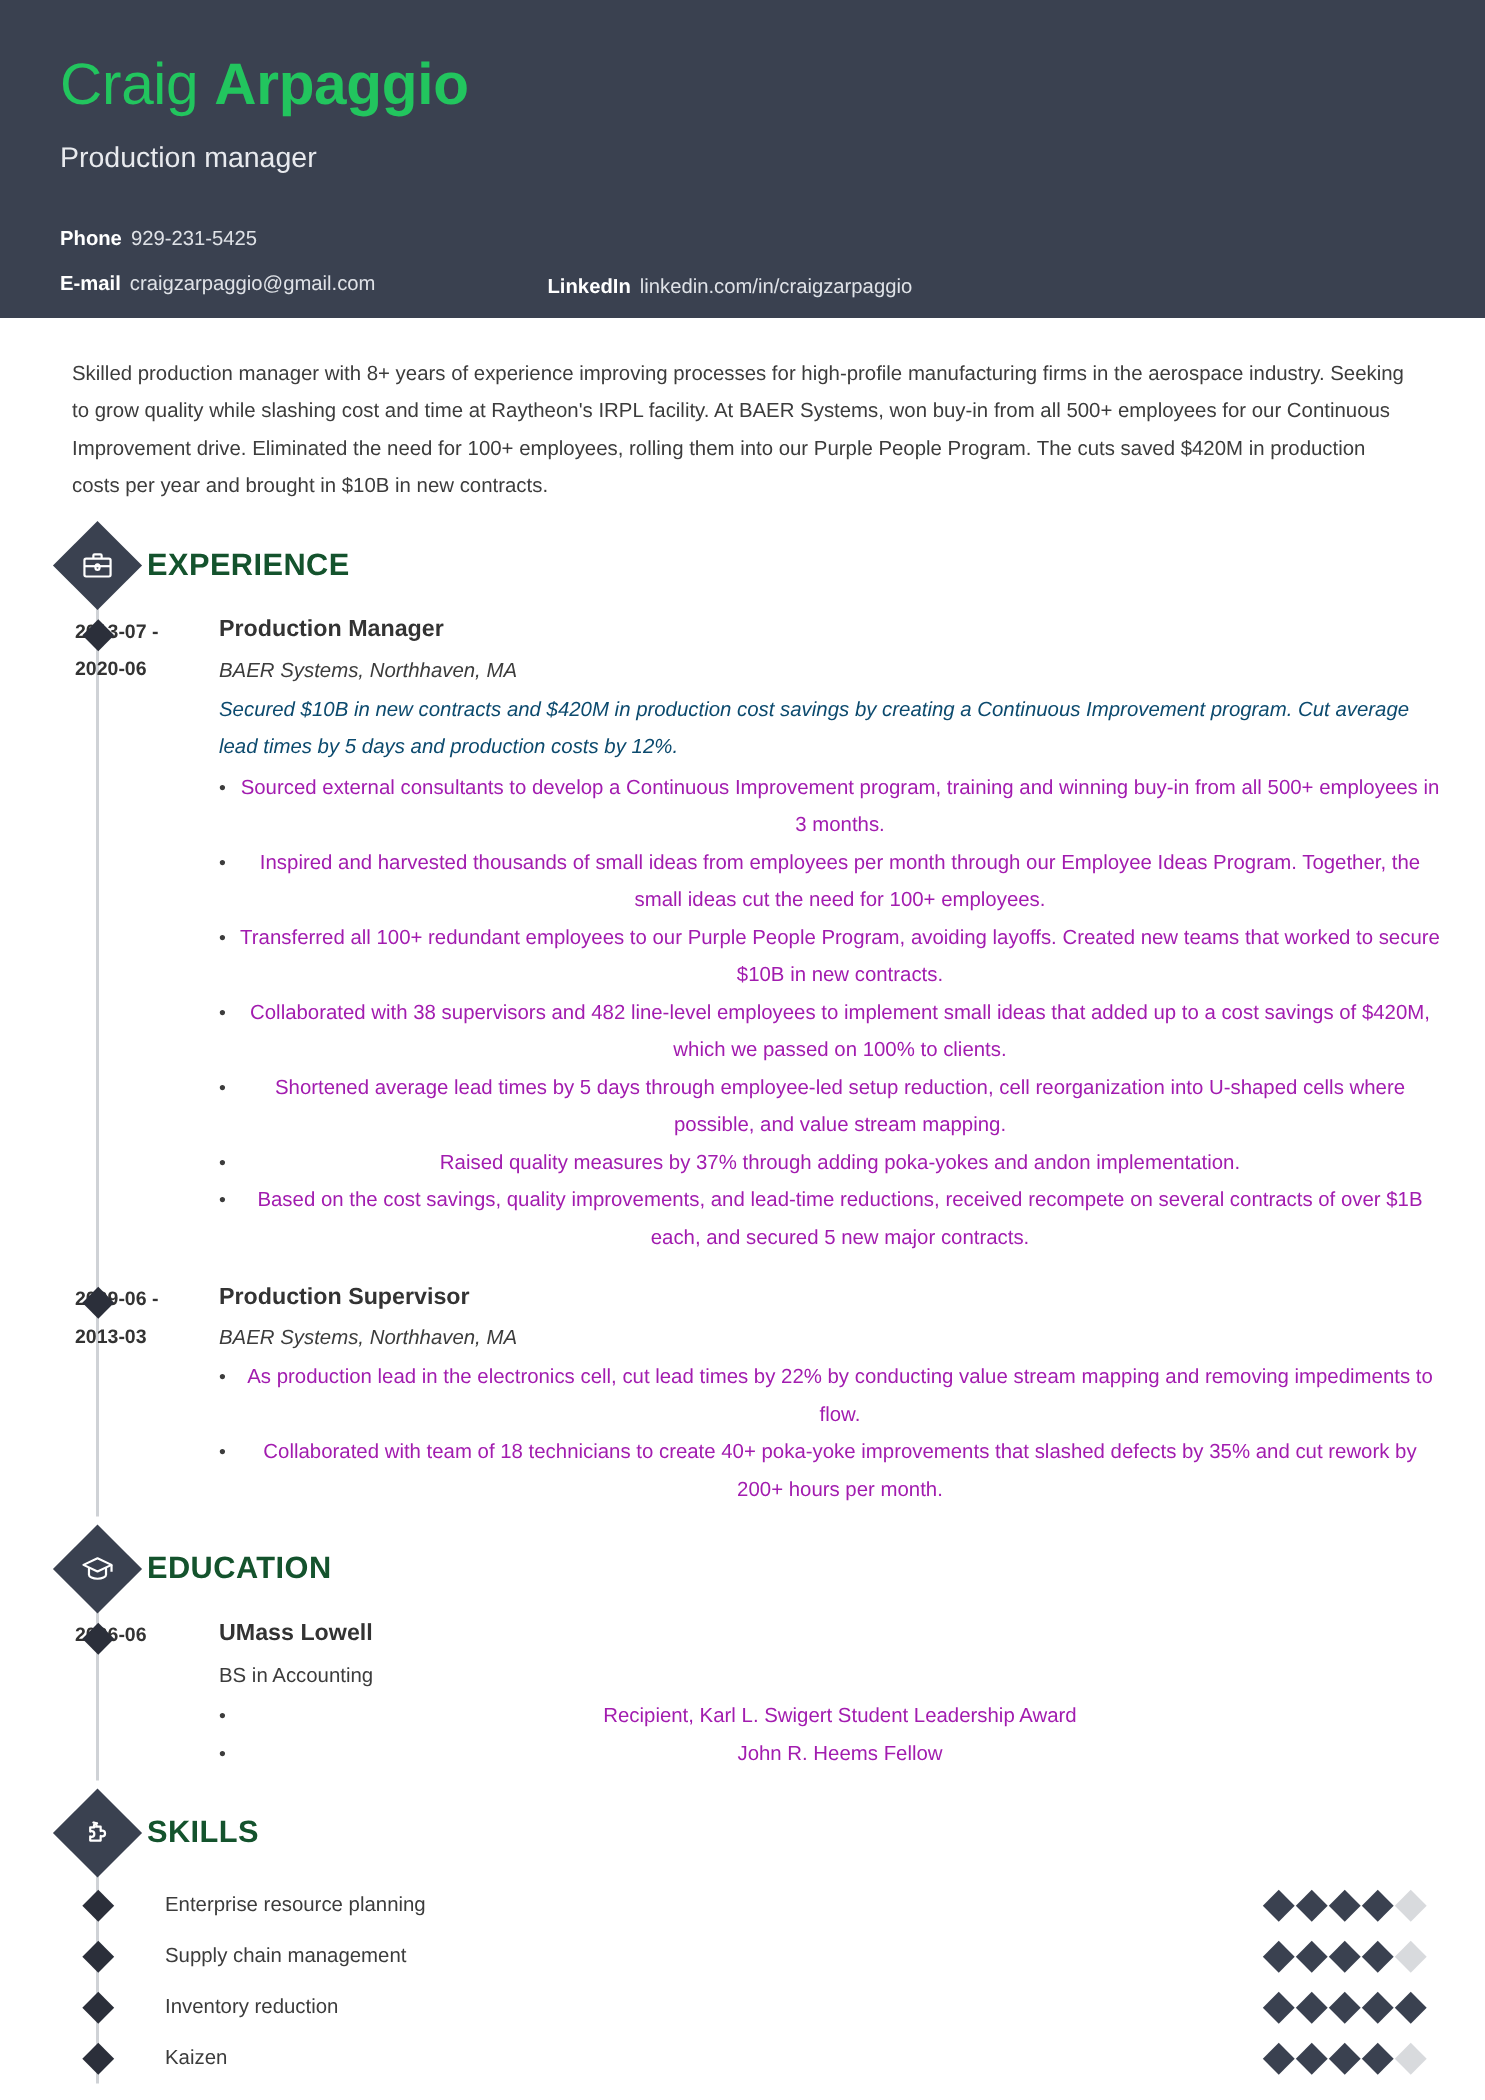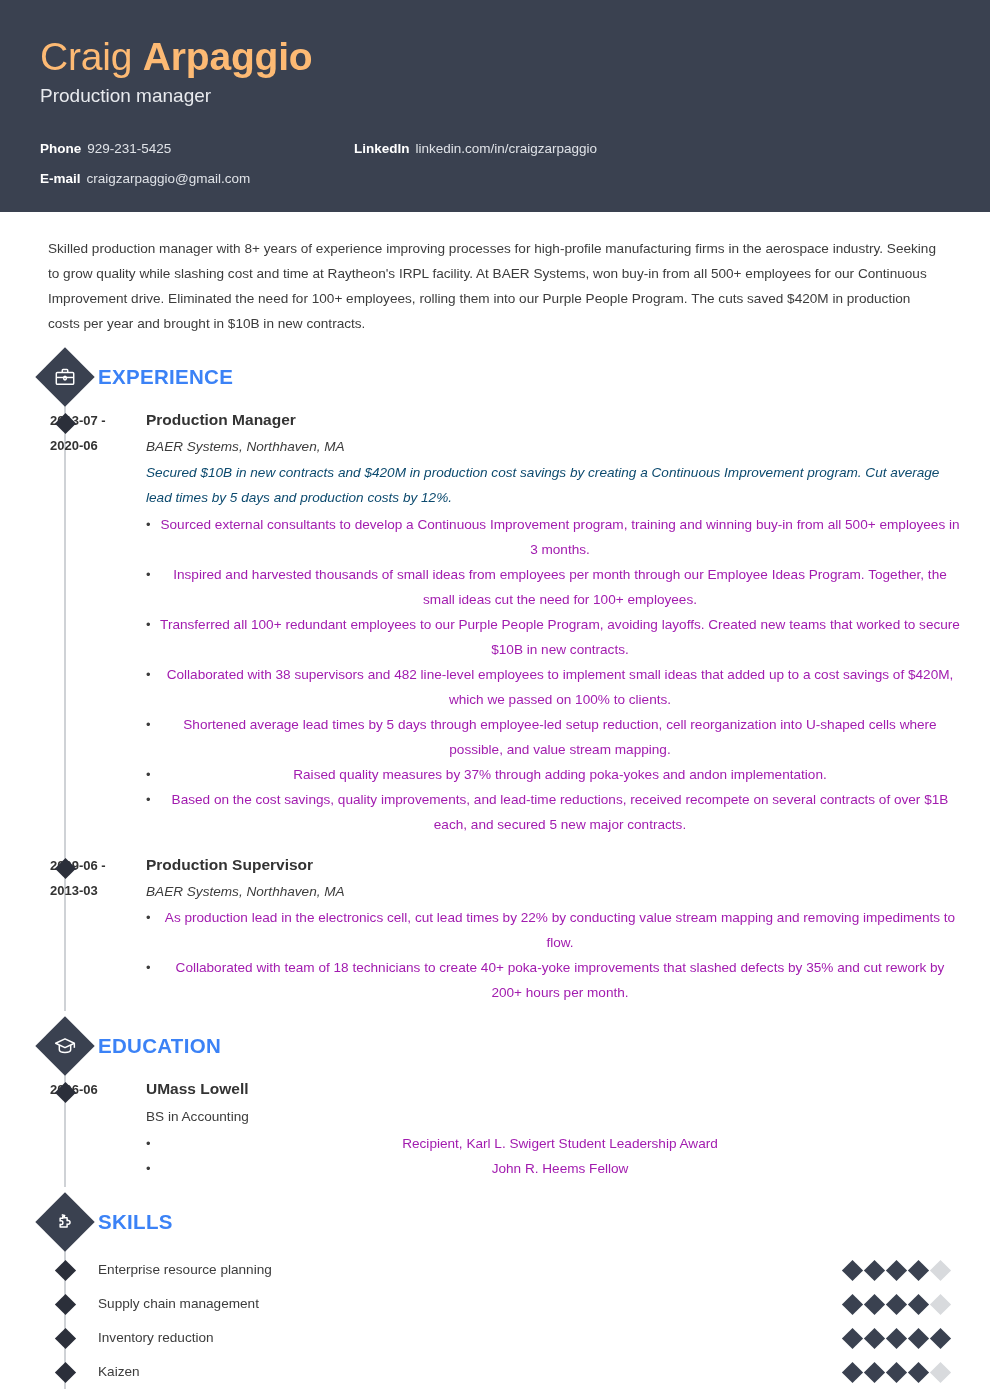--- a/index.html
+++ b/index.html
@@ -23,22 +23,22 @@
     color: #ffffff;
     padding: 34px 40px 26px 40px;
     height: 212px;
   }
 
   .name {
     font-size: 39px;
     line-height: 46px;
     font-weight: 400;
     letter-spacing: -0.2px;
-    color: #fdba74;
-    margin-bottom: 4px;
+    color: #22c55e;
+    margin-bottom: 14px;
   }
   .name .last { font-weight: 700; }
 
   .job-title {
     font-size: 19px;
     font-weight: 400;
     color: #e8eaee;
     line-height: 24px;
     margin-bottom: 26px;
   }
@@ -52,21 +52,21 @@
     height: 30px;
     font-size: 13.5px;
     line-height: 30px;
   }
   .contact-cell {
     position: absolute;
     top: 0;
     white-space: nowrap;
   }
   .contact-cell.col1 { left: 0; text-align: center; }
-  .contact-cell.col2 { left: 314px; }
+  .contact-cell.col2 { left: 325px; margin-top: 32px; }
   .contact-label {
     font-weight: 700;
     color: #ffffff;
     margin-right: 6px;
   }
   .contact-value {
     font-weight: 400;
     color: #dfe2e7;
   }
 
@@ -120,21 +120,21 @@
     display: block;
   }
 
   .section-title {
     position: absolute;
     left: 98px;
     top: 8px;
     font-size: 20.5px;
     font-weight: 700;
     letter-spacing: 0.3px;
-    color: #3b82f6;
+    color: #14532d;
     line-height: 34px;
   }
 
   
   .entry {
     position: relative;
     padding-left: 50px;
     padding-right: 30px;
     padding-bottom: 6px;
     min-height: 40px;
@@ -243,20 +243,21 @@
     height: 15px;
     background: #2b2f3a;
     transform: rotate(45deg);
     z-index: 2;
   }
   .skill-name {
     font-size: 13.6px;
     color: #3c3c3c;
     line-height: 22px;
     flex: 1;
+    margin-left: 12px;
   }
   .skill-rating {
     display: flex;
     gap: 7px;
     align-items: center;
   }
   .rate-dia {
     width: 15px;
     height: 15px;
     transform: rotate(45deg);

